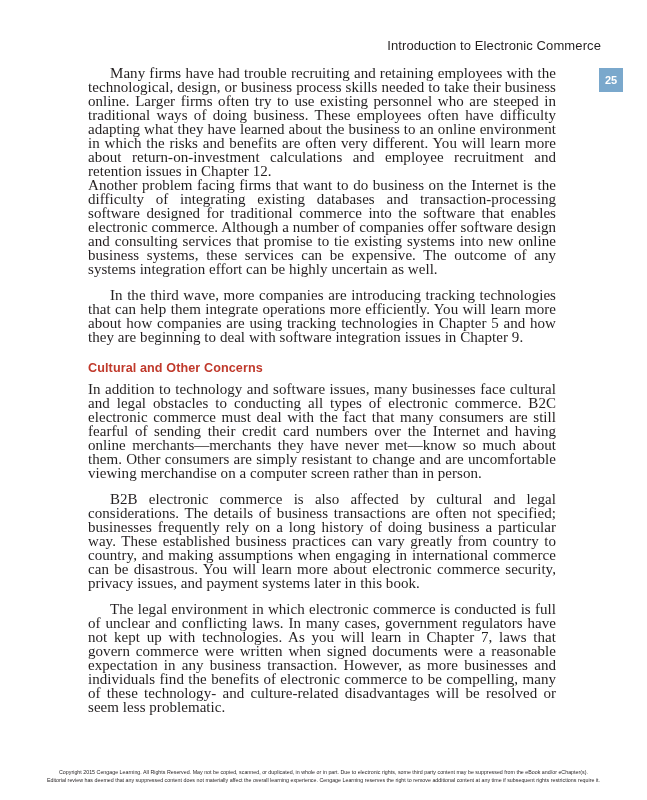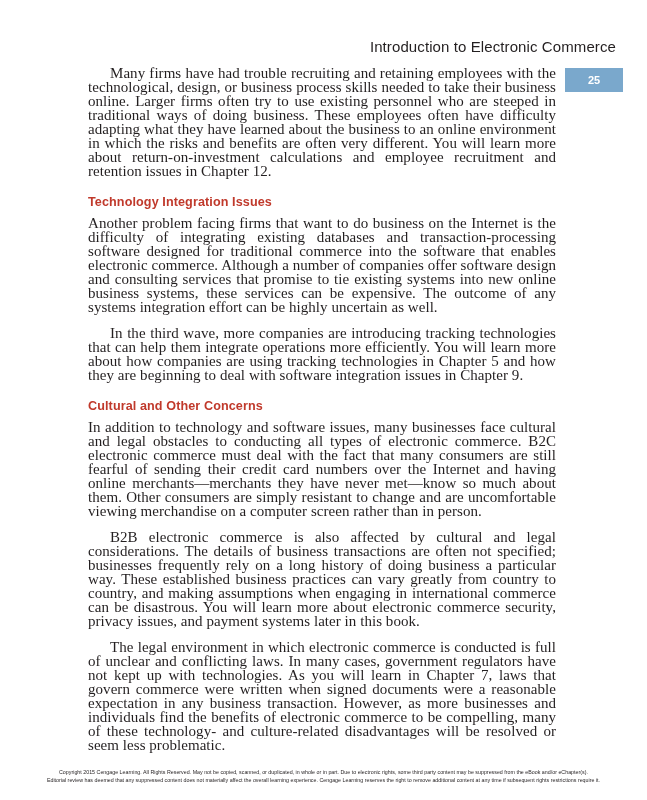--- a/index.html
+++ b/index.html
@@ -16,31 +16,31 @@
   }
   .page {
     position: relative;
     width: 647px;
     height: 800px;
     box-sizing: border-box;
   }
   .running-head {
     position: absolute;
     top: 38px;
-    right: 31px;
+    right: 46px;
     font-family: "Liberation Sans", sans-serif;
-    font-size: 15px;
+    font-size: 13px;
     color: #231f20;
     letter-spacing: 0.1px;
   }
   .page-number-box {
     position: absolute;
     top: 68px;
     right: 24px;
-    width: 58px;
+    width: 24px;
     height: 24px;
     background: #7aa8cc;
     color: #ffffff;
     font-family: "Liberation Sans", sans-serif;
     font-size: 11px;
     font-weight: bold;
     display: flex;
     align-items: center;
     justify-content: center;
   }
@@ -101,21 +101,20 @@
     <span>25</span>
   </div>
 
   <div class="content">
 
     <div class="block">
       <p class="indent">Many firms have had trouble recruiting and retaining employees with the technological, design, or business process skills needed to take their business online. Larger firms often try to use existing personnel who are steeped in traditional ways of doing business. These employees often have difficulty adapting what they have learned about the business to an online environment in which the risks and benefits are often very different. You will learn more about return-on-investment calculations and employee recruitment and retention issues in Chapter 12.</p>
     </div>
 
     <div class="block">
-      <h2 class="section-head">Technology Integration Issues</h2>
       <p>Another problem facing firms that want to do business on the Internet is the difficulty of integrating existing databases and transaction-processing software designed for traditional commerce into the software that enables electronic commerce. Although a number of companies offer software design and consulting services that promise to tie existing systems into new online business systems, these services can be expensive. The outcome of any systems integration effort can be highly uncertain as well.</p>
       <p class="indent">In the third wave, more companies are introducing tracking technologies that can help them integrate operations more efficiently. You will learn more about how companies are using tracking technologies in Chapter 5 and how they are beginning to deal with software integration issues in Chapter 9.</p>
     </div>
 
     <div class="block">
       <h2 class="section-head">Cultural and Other Concerns</h2>
       <p>In addition to technology and software issues, many businesses face cultural and legal obstacles to conducting all types of electronic commerce. B2C electronic commerce must deal with the fact that many consumers are still fearful of sending their credit card numbers over the Internet and having online merchants—merchants they have never met—know so much about them. Other consumers are simply resistant to change and are uncomfortable viewing merchandise on a computer screen rather than in person.</p>
       <p class="indent">B2B electronic commerce is also affected by cultural and legal considerations. The details of business transactions are often not specified; businesses frequently rely on a long history of doing business a particular way. These established business practices can vary greatly from country to country, and making assumptions when engaging in international commerce can be disastrous. You will learn more about electronic commerce security, privacy issues, and payment systems later in this book.</p>
       <p class="indent">The legal environment in which electronic commerce is conducted is full of unclear and conflicting laws. In many cases, government regulators have not kept up with technologies. As you will learn in Chapter 7, laws that govern commerce were written when signed documents were a reasonable expectation in any business transaction. However, as more businesses and individuals find the benefits of electronic commerce to be compelling, many of these technology- and culture-related disadvantages will be resolved or seem less problematic.</p>
     </div>

